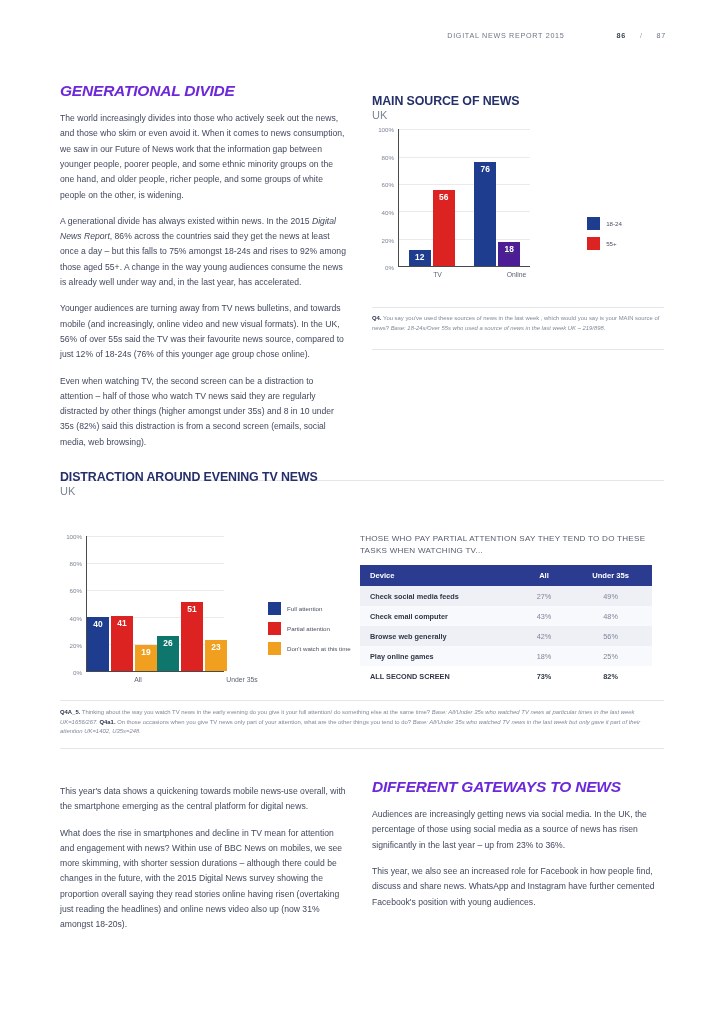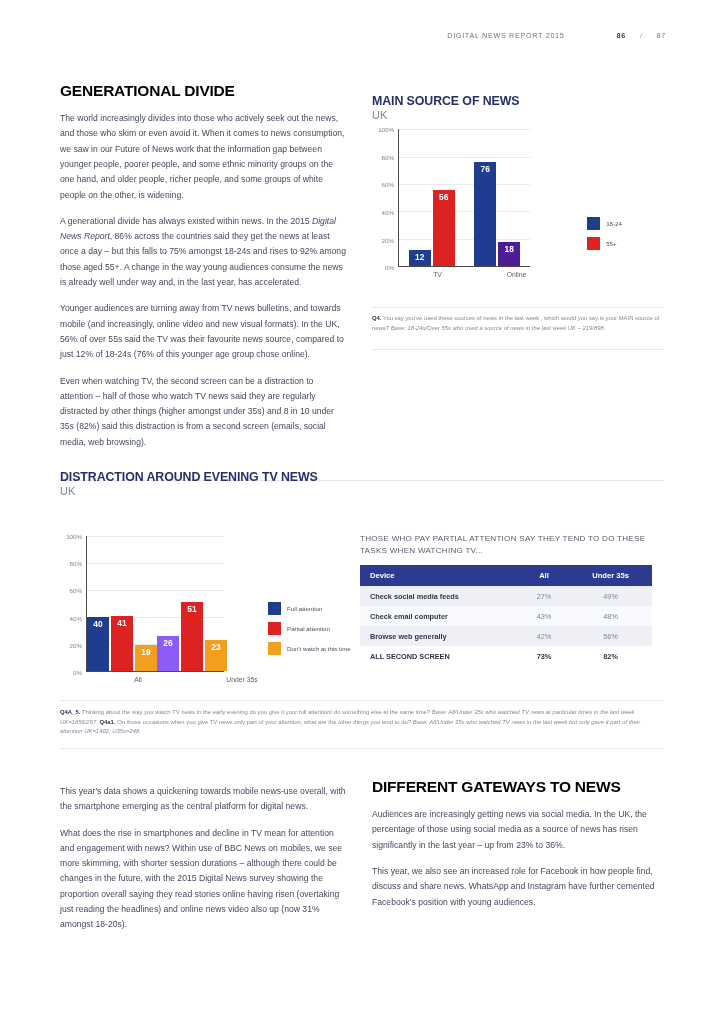--- a/index.html
+++ b/index.html
@@ -49,24 +49,25 @@
   }
   .col-right {
     position: absolute;
     left: 372px;
     width: 292px;
   }
 
   h2.sec-title {
     font-size: 15.5px;
     font-weight: bold;
-    color: #000000;
+    color: #6d28d9;
     letter-spacing: -0.2px;
     line-height: 1.1;
     margin-bottom: 12px;
+    font-style: italic;
   }
   h3.chart-title {
     font-size: 12.4px;
     font-weight: bold;
     color: #25306b;
     letter-spacing: -0.1px;
     line-height: 1.15;
   }
   .chart-sub {
     font-size: 11px;
@@ -339,21 +340,21 @@
                 <span class="val">40</span>
               </div>
               <div class="bar" style="height:41%;background:#dd2222;">
                 <span class="val">41</span>
               </div>
               <div class="bar" style="height:19%;background:#f0a01e;">
                 <span class="val">19</span>
               </div>
             </div>
             <div class="group">
-              <div class="bar" style="height:26%;background:#8b5cf6;">
+              <div class="bar" style="height:26%;background:#0f766e;">
                 <span class="val">26</span>
               </div>
               <div class="bar" style="height:51%;background:#dd2222;">
                 <span class="val">51</span>
               </div>
               <div class="bar" style="height:23%;background:#f0a01e;">
                 <span class="val">23</span>
               </div>
             </div>
           </div>
@@ -401,20 +402,25 @@
         <tr>
           <td>Check email computer</td>
           <td class="num">43%</td>
           <td class="num">48%</td>
         </tr>
         <tr>
           <td>Browse web generally</td>
           <td class="num">42%</td>
           <td class="num">56%</td>
         </tr>
+        <tr>
+          <td>Play online games</td>
+          <td class="num">18%</td>
+          <td class="num">25%</td>
+        </tr>
         <tr class="total">
           <td>ALL SECOND SCREEN</td>
           <td class="num">73%</td>
           <td class="num">82%</td>
         </tr>
       </tbody>
     </table>
   </div>
 
   <div class="rule" style="left:60px; top:700px; width:604px;"></div>

